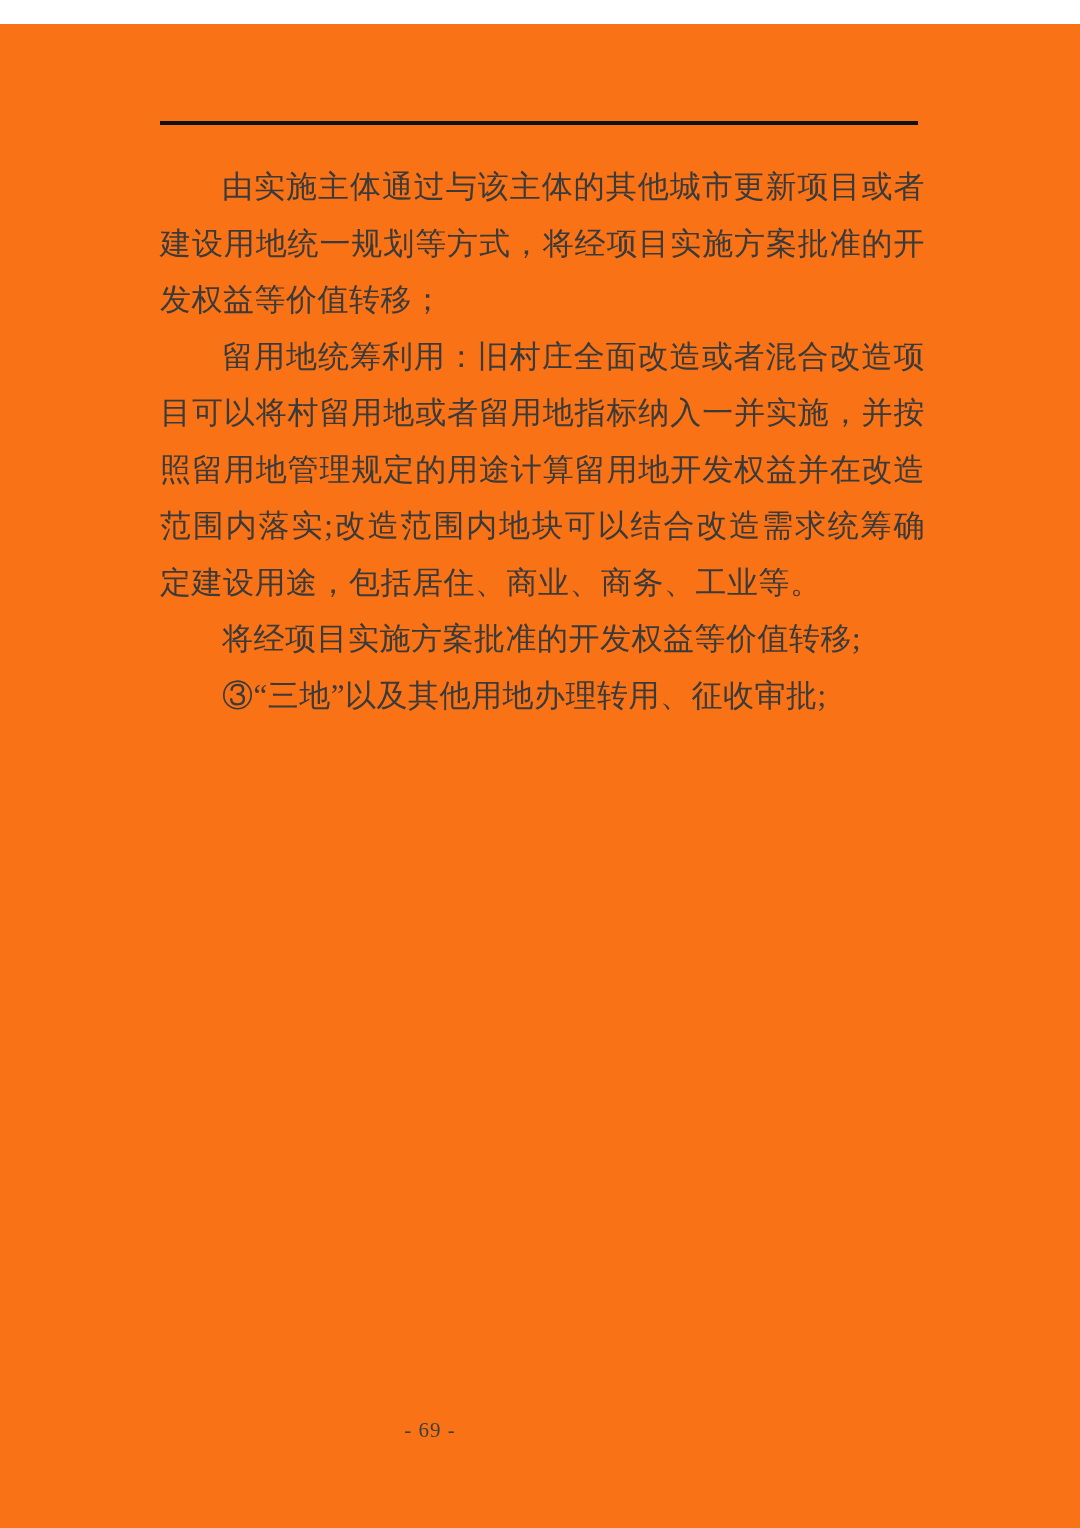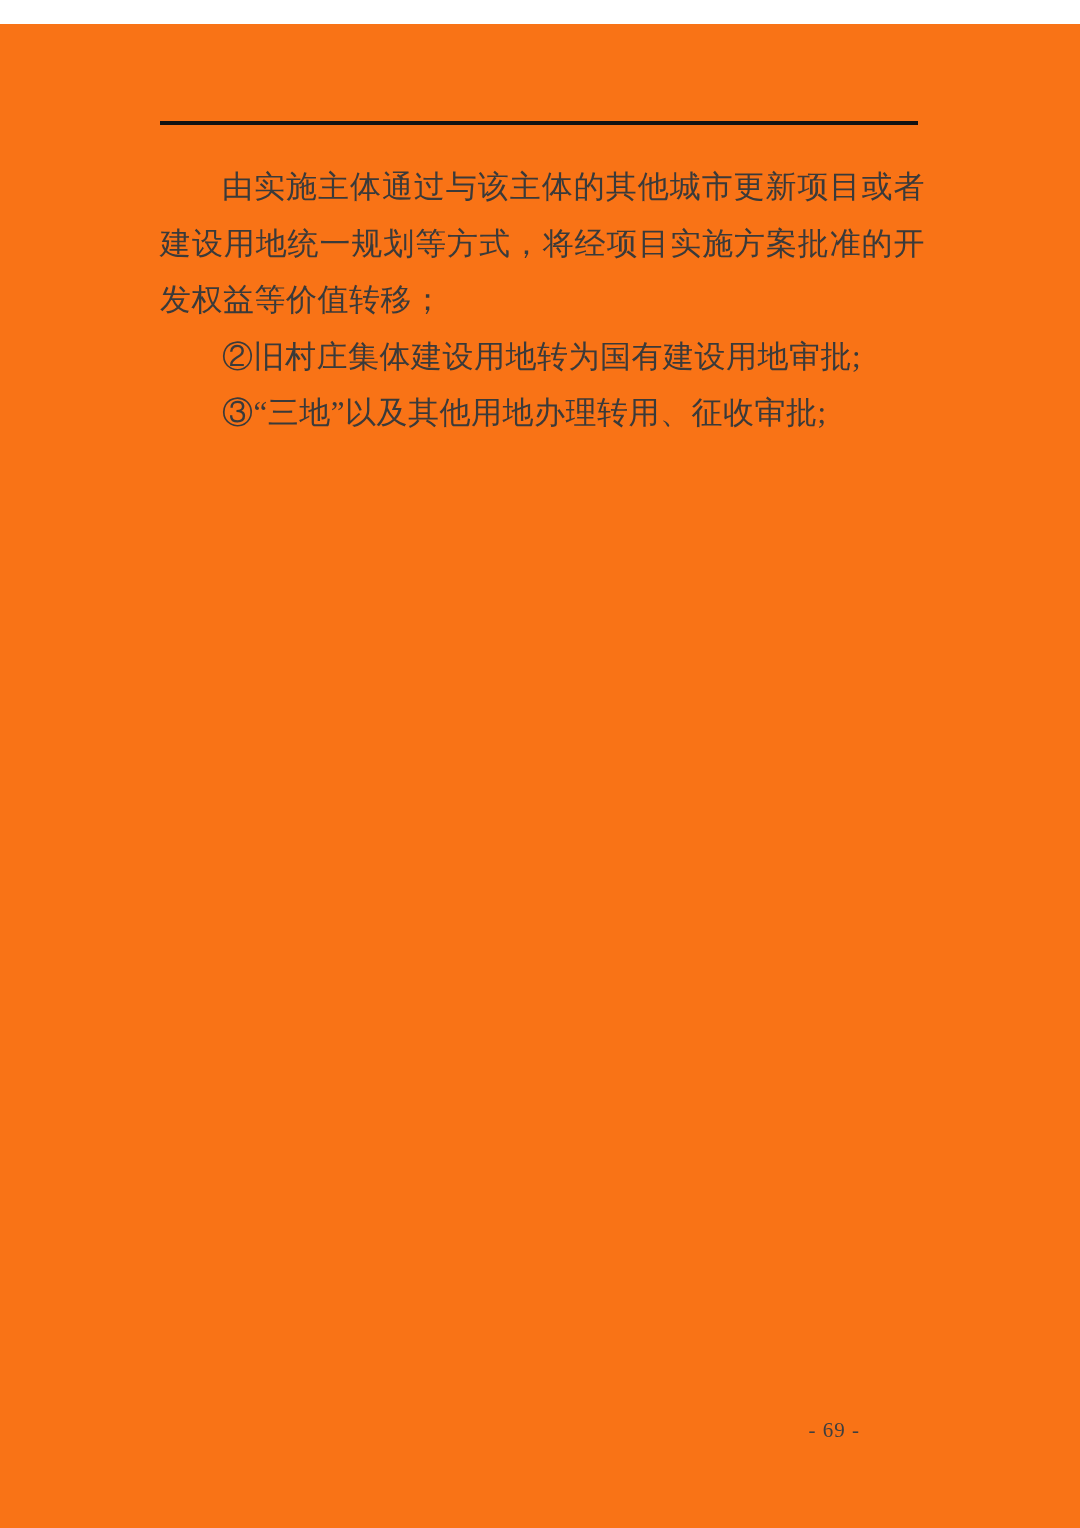--- a/index.html
+++ b/index.html
@@ -46,36 +46,37 @@
   .content p {
     margin: 0;
     padding: 0;
     text-indent: 2em;
   }
   .page-number {
     position: absolute;
     left: 0;
     top: 1392px;
     width: 860px;
-    text-align: right;
+    text-align: center;
     font-size: 21px;
     line-height: 28px;
     color: #3f3f3f;
     letter-spacing: 1px;
   }
 </style>
 </head>
 <body>
 
 <div class="page">
 
   <div class="header-rule"></div>
 
   <div class="content">
     <p>由实施主体通过与该主体的其他城市更新项目或者建设用地统一规划等方式，将经项目实施方案批准的开发权益等价值转移；</p>
-    <p>②旧村庄集体建设用地转为国有建设用地审批;</p>
+    <p>留用地统筹利用：旧村庄全面改造或者混合改造项目可以将村留用地或者留用地指标纳入一并实施，并按照留用地管理规定的用途计算留用地开发权益并在改造范围内落实;改造范围内地块可以结合改造需求统筹确定建设用途，包括居住、商业、商务、工业等。</p>
+    <p>将经项目实施方案批准的开发权益等价值转移;</p>
     <p>③“三地”以及其他用地办理转用、征收审批;</p>
 
   </div>
 
   <div class="page-number">- 69 -</div>
 
 </div>
 
 </body></html>

